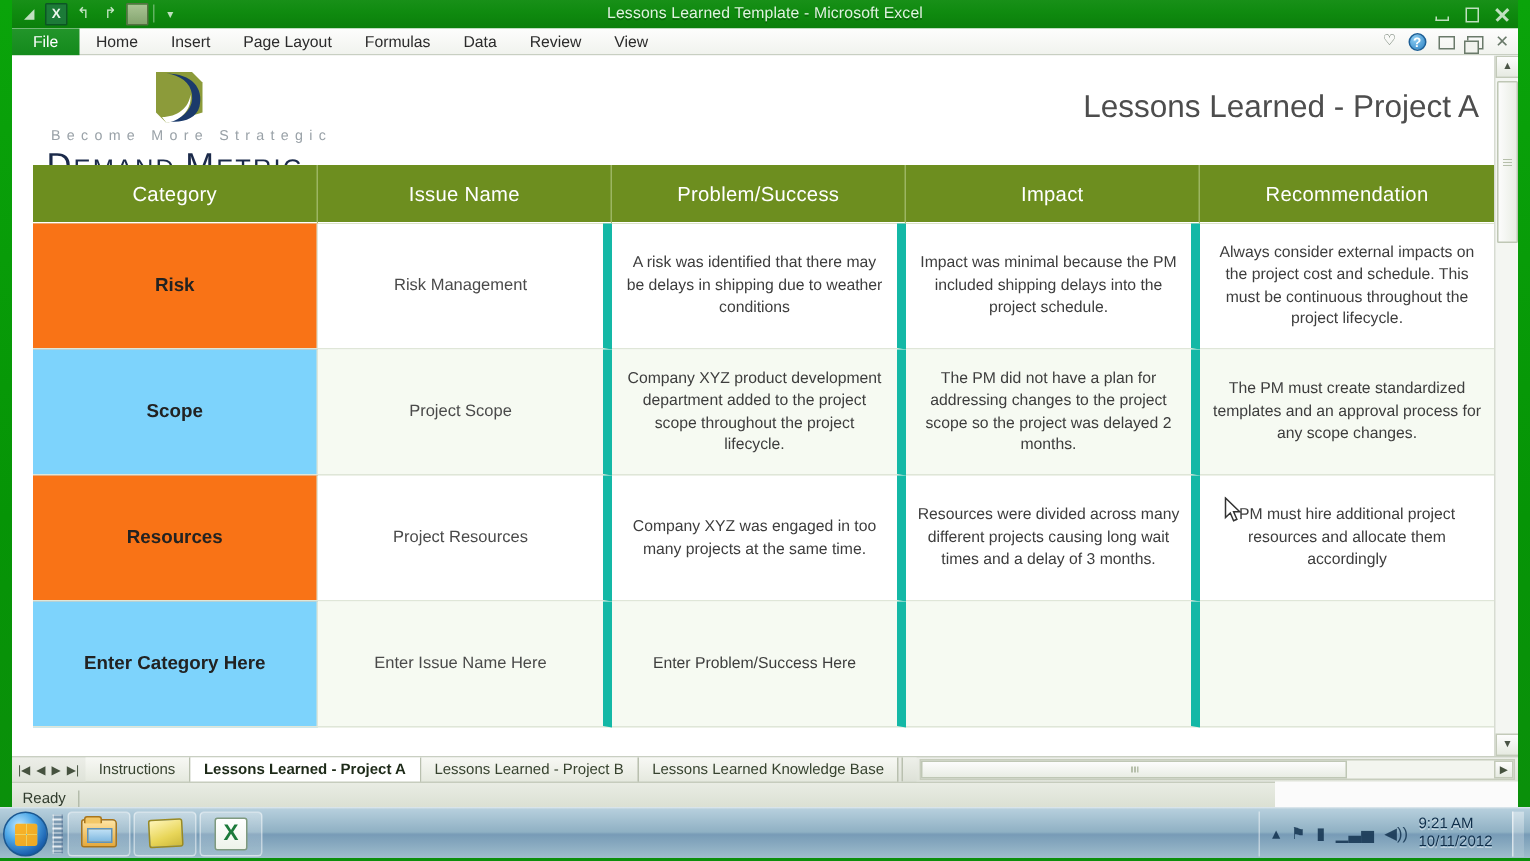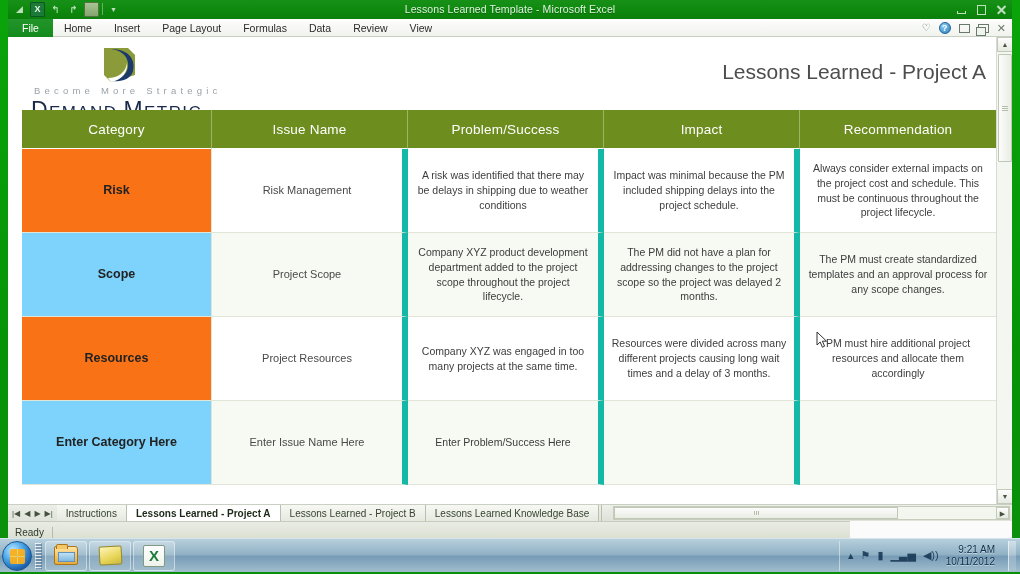--- a/index.html
+++ b/index.html
@@ -363,21 +363,21 @@
     font-size:15px; font-weight:bold; font-family:"Liberation Sans",sans-serif;
     display:flex; align-items:center; justify-content:center;
   }
   #tray {
     margin-left:auto; display:flex; align-items:center; gap:7px;
     height:30px; padding:0 4px 0 8px;
     border-left:1px solid rgba(255,255,255,.45);
   }
   .tray-ico { color:#12324f; font-size:11px; opacity:.85; }
   #tray-clock {
-    text-align:right; color:#0f2e4a; font-size:10px; line-height:12px;
+    text-align:left; color:#0f2e4a; font-size:10px; line-height:12px;
     padding-right:4px; text-shadow:0 1px 0 rgba(255,255,255,.45);
     min-width:52px;
   }
   #showdesktop {
     width:8px; height:30px; margin-left:2px;
     background:linear-gradient(180deg,rgba(255,255,255,.4),rgba(255,255,255,.1));
     border-left:1px solid rgba(255,255,255,.6);
   }
 </style>
 </head>

